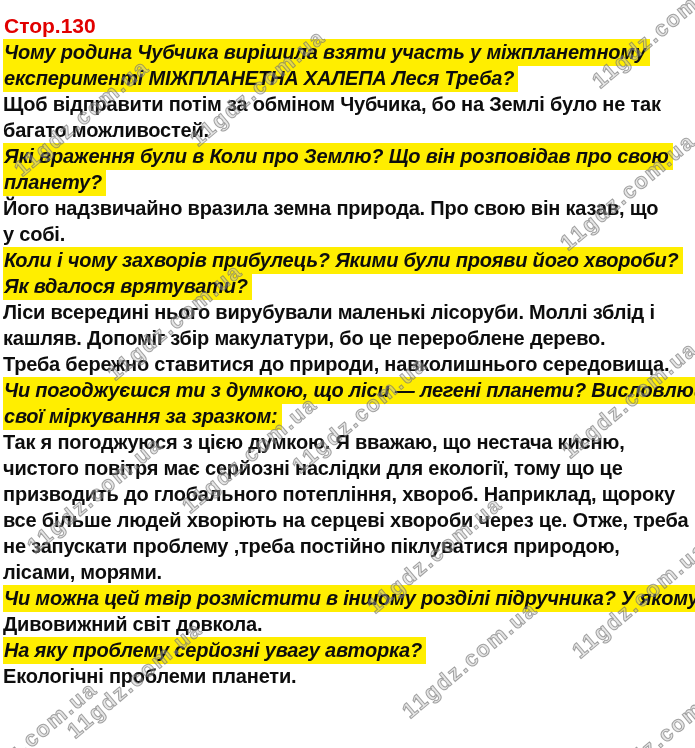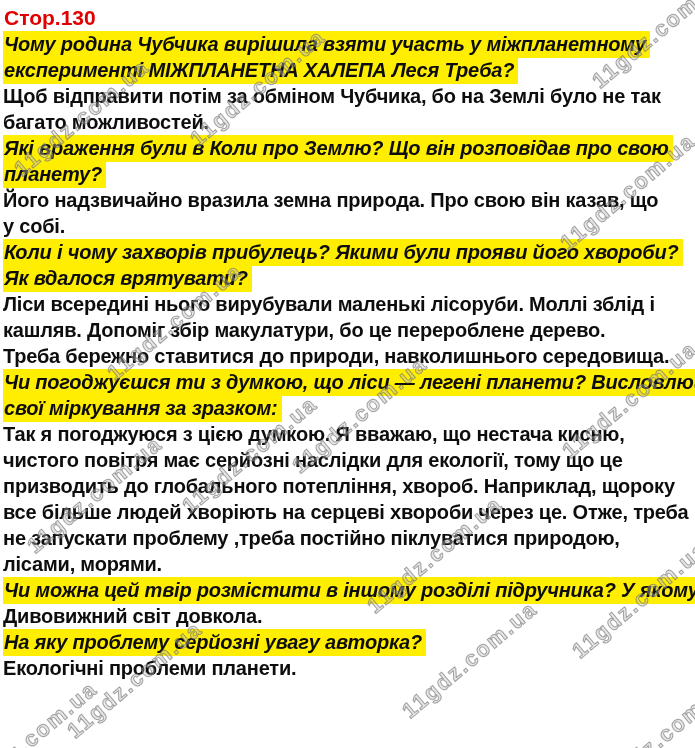--- a/index.html
+++ b/index.html
@@ -3,21 +3,21 @@
 <meta charset="utf-8">
 <style>
   html,body{margin:0;padding:0;}
   body{
     width:695px;height:748px;overflow:hidden;background:#ffffff;position:relative;
     font-family:"Liberation Sans","DejaVu Sans",sans-serif;
   }
   .page{position:absolute;inset:0;color:var(--ink,#0d0d0d);}
   .title{
     font-weight:bold;font-size:21px;line-height:26px;
-    padding:5px 0 0 4px;color:var(--title,#e10000);
+    padding:5px 0 0 4px;color:var(--title,#e10000);margin-top:8px;
   }
   .content{position:relative;font-weight:bold;}
   .line{
     height:26px;line-height:26px;white-space:nowrap;
     padding-left:3px;font-size:20px;letter-spacing:-0.2px;
   }
   .line.q span{
     background:var(--hl,#ffee00);
     font-style:italic;
     padding:2px 4px 3px 1px;

